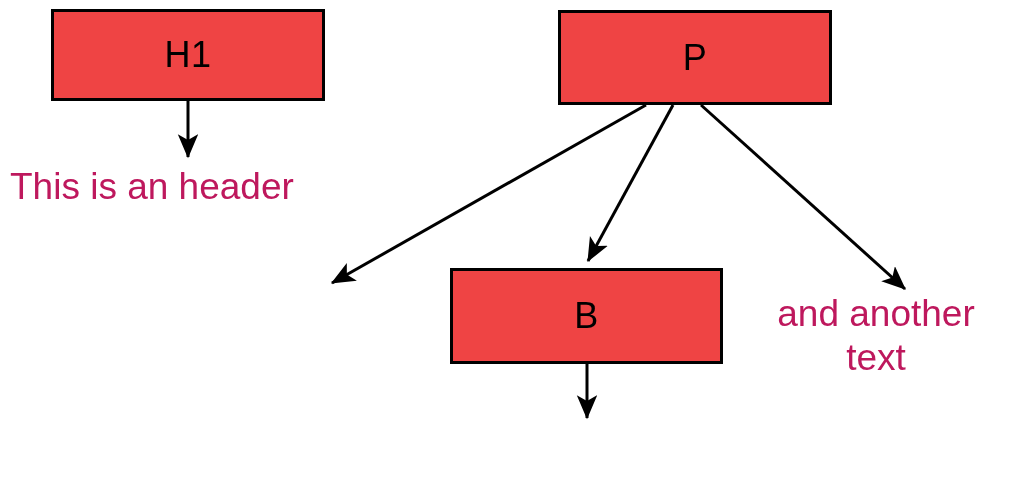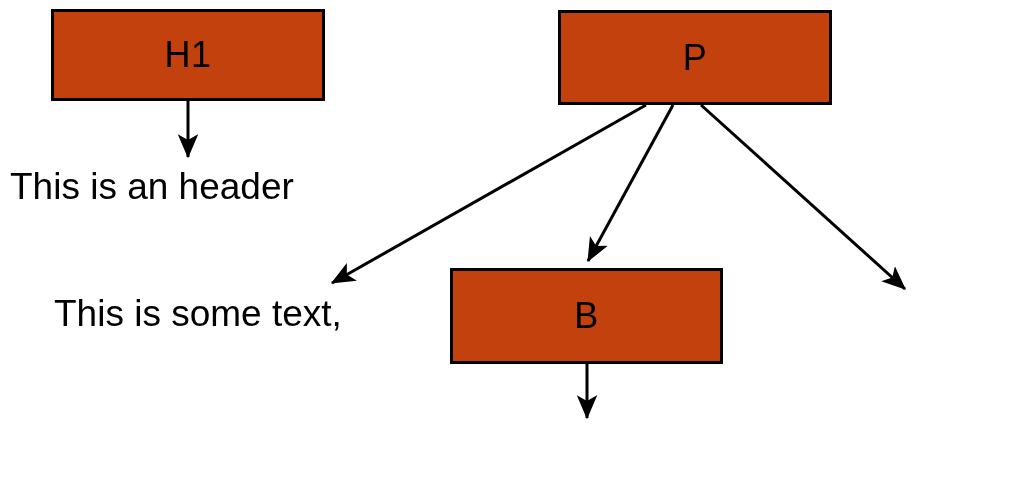--- a/index.html
+++ b/index.html
@@ -24,36 +24,36 @@
     left: 0;
     top: 0;
     width: 1024px;
     height: 499px;
     pointer-events: none;
   }
   .node-box {
     position: absolute;
     box-sizing: border-box;
     border: 3px solid #000000;
-    background: #c2410c;
+    background: #ef4444;
     display: flex;
     align-items: center;
     justify-content: center;
   }
   .node-label {
     font-size: 36px;
     line-height: 1;
     color: #000000;
     letter-spacing: 0.5px;
   }
   .caption {
     position: absolute;
     font-size: 37px;
     line-height: 1.18;
-    color: #000000;
+    color: #be185d;
     white-space: pre;
   }
   .caption.wrapped {
     white-space: normal;
     text-align: center;
   }
   #node-h1 { left: 51px;  top: 9px;   width: 274px; height: 92px; }
   #node-p  { left: 558px; top: 10px;  width: 274px; height: 95px; }
   #node-b  { left: 450px; top: 268px; width: 273px; height: 96px; }
 
@@ -92,17 +92,17 @@
   <div id="node-p" class="node-box">
     <span class="node-label">P</span>
   </div>
 
   <div id="node-b" class="node-box">
     <span class="node-label">B</span>
   </div>
 
   <div id="caption-header" class="caption">This is an header</div>
 
-  <div id="caption-some-text" class="caption">This is some text,</div>
 
+  <div id="caption-and-another" class="caption wrapped">and another text</div>
 
 
 </div>
 
 </body></html>

